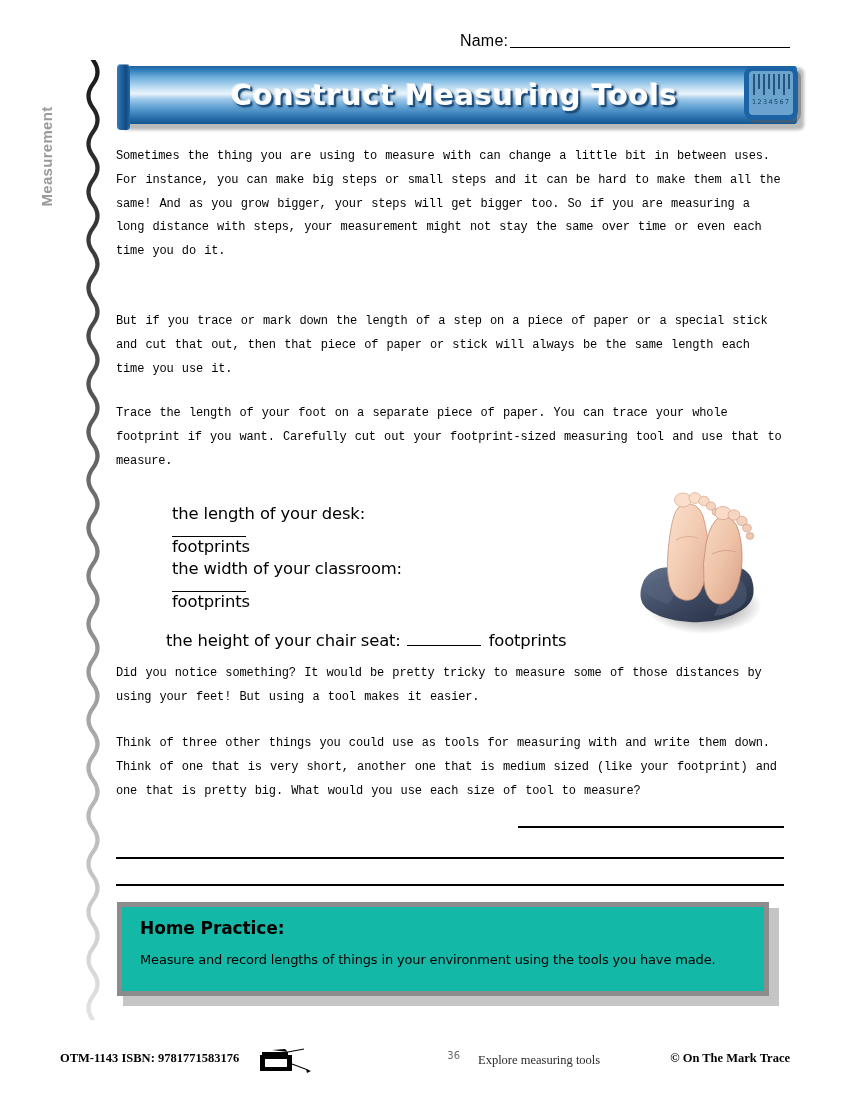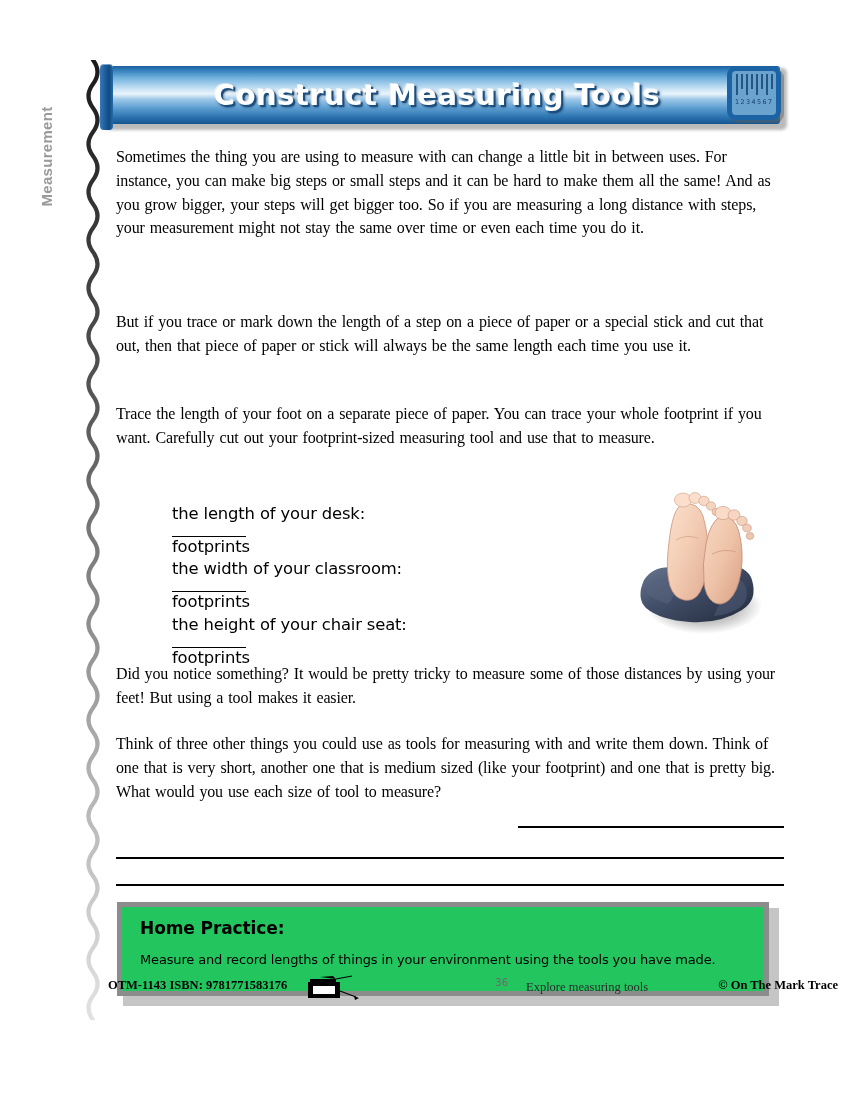--- a/index.html
+++ b/index.html
@@ -69,21 +69,21 @@
     position: absolute;
     left: 82px;
     top: 60px;
     width: 22px;
     height: 960px;
   }
 
   
   .banner-wrap {
     position: absolute;
-    left: 100px;
+    left: 117px;
     top: 62px;
     width: 690px;
     height: 70px;
   }
   .banner-shadow {
     position: absolute;
     left: 5px; top: 6px;
     width: 682px;
     height: 62px;
     background: rgba(90,90,90,0.42);
@@ -151,22 +151,22 @@
     left: 625px;
     top: 0px;
     width: 64px;
     height: 70px;
     z-index: 6;
   }
 
   
   .body-text {
     position: absolute;
-    font-family: Liberation Serif, serif;
-    font-size: 16px;
+    font-family: Liberation Mono, monospace;
+    font-size: 12px;
     line-height: 23.8px;
     color: #000;
     letter-spacing: -0.15px;
     word-spacing: 1.2px;
   }
   #para1 { left: 116px; top: 145px; width: 668px; }
   #para2 { left: 116px; top: 310px; width: 668px; }
   #para3 { left: 116px; top: 402px; width: 668px; }
   #para4 { left: 116px; top: 662px; width: 668px; }
   #para5 { left: 116px; top: 732px; width: 668px; }
@@ -178,21 +178,21 @@
     font-family: "DejaVu Sans", sans-serif;
     font-size: 16.4px;
     color: #000;
     letter-spacing: -0.15px;
     display: flex;
     align-items: baseline;
     white-space: nowrap;
   }
   #prompt0 { top: 504px; flex-direction: column; }
   #prompt1 { top: 559px; flex-direction: column; }
-  #prompt2 { top: 615px; flex-direction: column; }
+  #prompt2 { top: 631px; }
   .prompt-blank {
     display: inline-block;
     width: 74px;
     border-bottom: 1.7px solid #000;
     margin: 0 8px 0 6px;
     height: 13px;
   }
 
   
   .feet-photo {
@@ -234,21 +234,21 @@
     position: absolute;
     left: 6px; top: 6px;
     width: 656px; height: 98px;
     background: rgba(150,150,150,0.55);
   }
   .hp-box {
     position: absolute;
     left: 0; top: 0;
     width: 652px;
     height: 94px;
-    background: #22c55e;
+    background: #14b8a6;
     border: 5px solid #8c8c8c;
     box-sizing: border-box;
     padding: 11px 16px 0 18px;
   }
   .hp-title {
     font-family: "DejaVu Sans", sans-serif;
     font-weight: bold;
     font-size: 17px;
     color: #000;
     margin-bottom: 10px;
@@ -259,26 +259,25 @@
     font-size: 13px;
     line-height: 23px;
     color: #000;
     letter-spacing: -0.15px;
   }
 
   
   .footer {
     position: absolute;
     left: 60px;
-    top: 975px;
+    top: 1048px;
     width: 730px;
     height: 30px;
     font-family: "Liberation Serif", serif;
     color: #000;
-    margin-left: 48px;
   }
   .f-isbn {
     position: absolute;
     left: 0; top: 3px;
     font-size: 12.5px;
     font-weight: bold;
     white-space: nowrap;
   }
   .f-icon {
     position: absolute;
@@ -307,20 +306,24 @@
     font-size: 12.5px;
     font-weight: bold;
     white-space: nowrap;
   }
 </style>
 </head>
 <body>
 
 <div class="page">
 
+  <div class="name-row">
+    <span class="name-label">Name:</span>
+    <span class="name-rule"></span>
+  </div>
 
   <div class="side-label">Measurement</div>
 
   <svg class="squiggle" viewBox="0 0 22 960" preserveAspectRatio="none">
     <defs>
       <linearGradient id="sqGrad" x1="0" y1="0" x2="0" y2="1">
         <stop offset="0%" stop-color="#1a1a1a"></stop>
         <stop offset="35%" stop-color="#555555"></stop>
         <stop offset="70%" stop-color="#a8a8a8"></stop>
         <stop offset="100%" stop-color="#e2e2e2"></stop>

